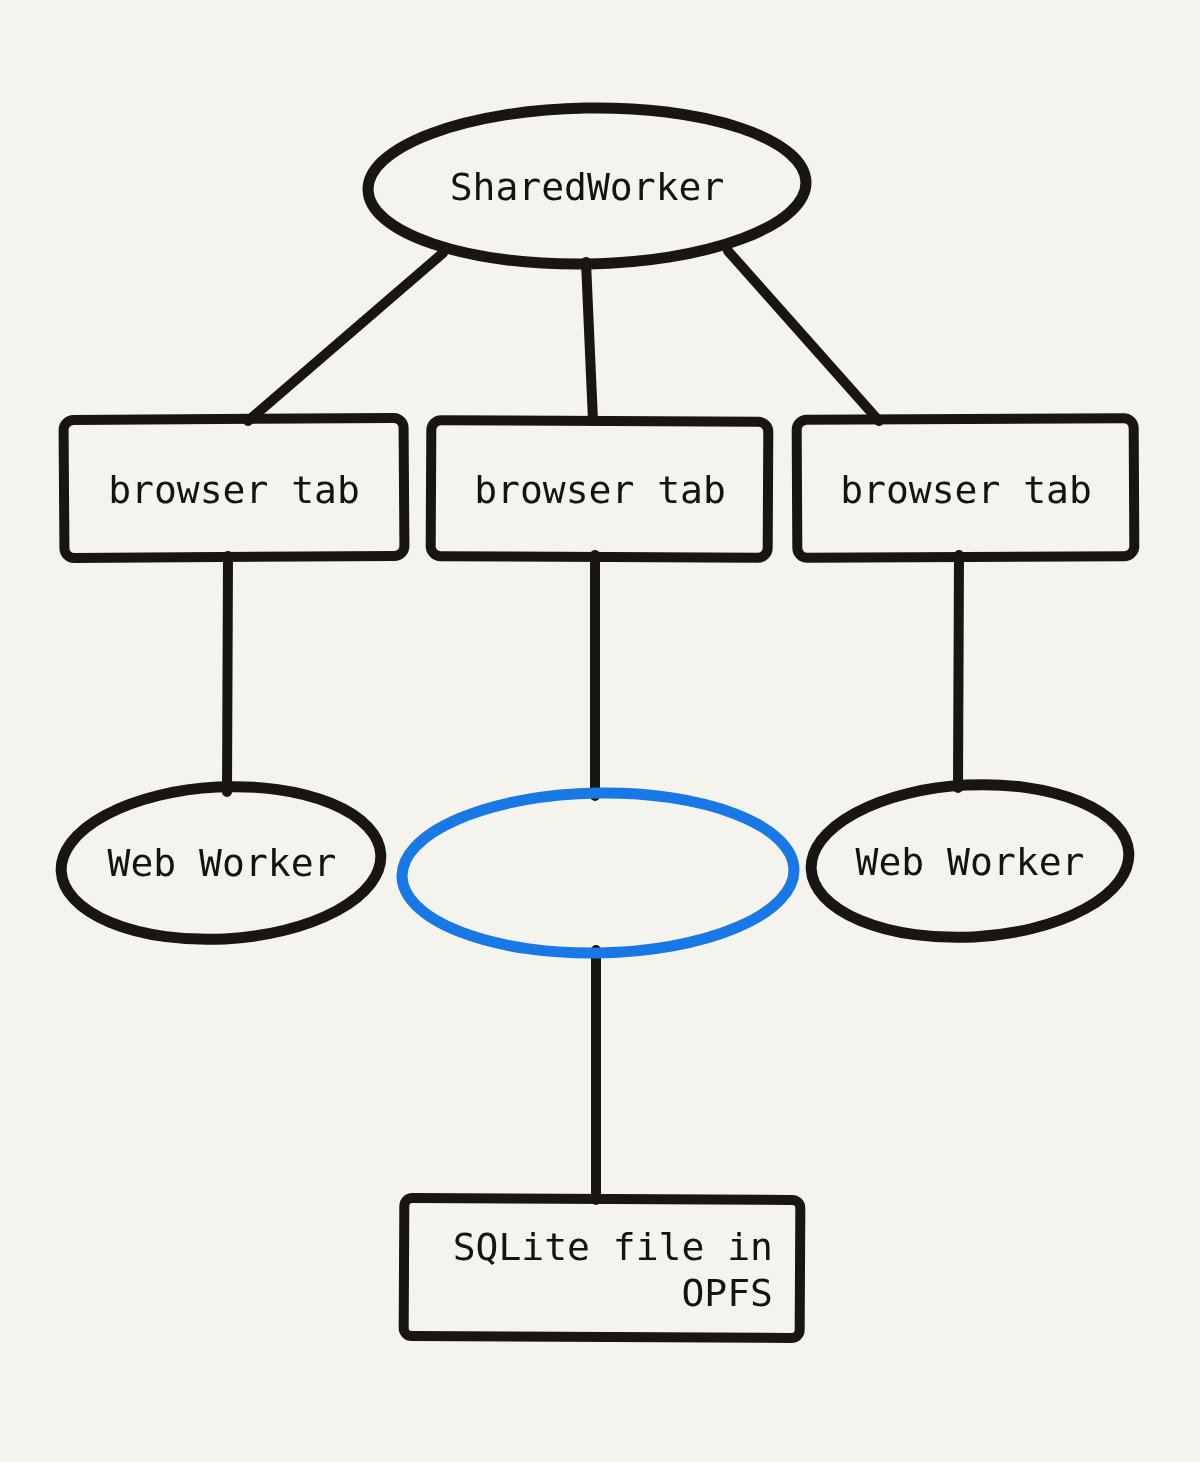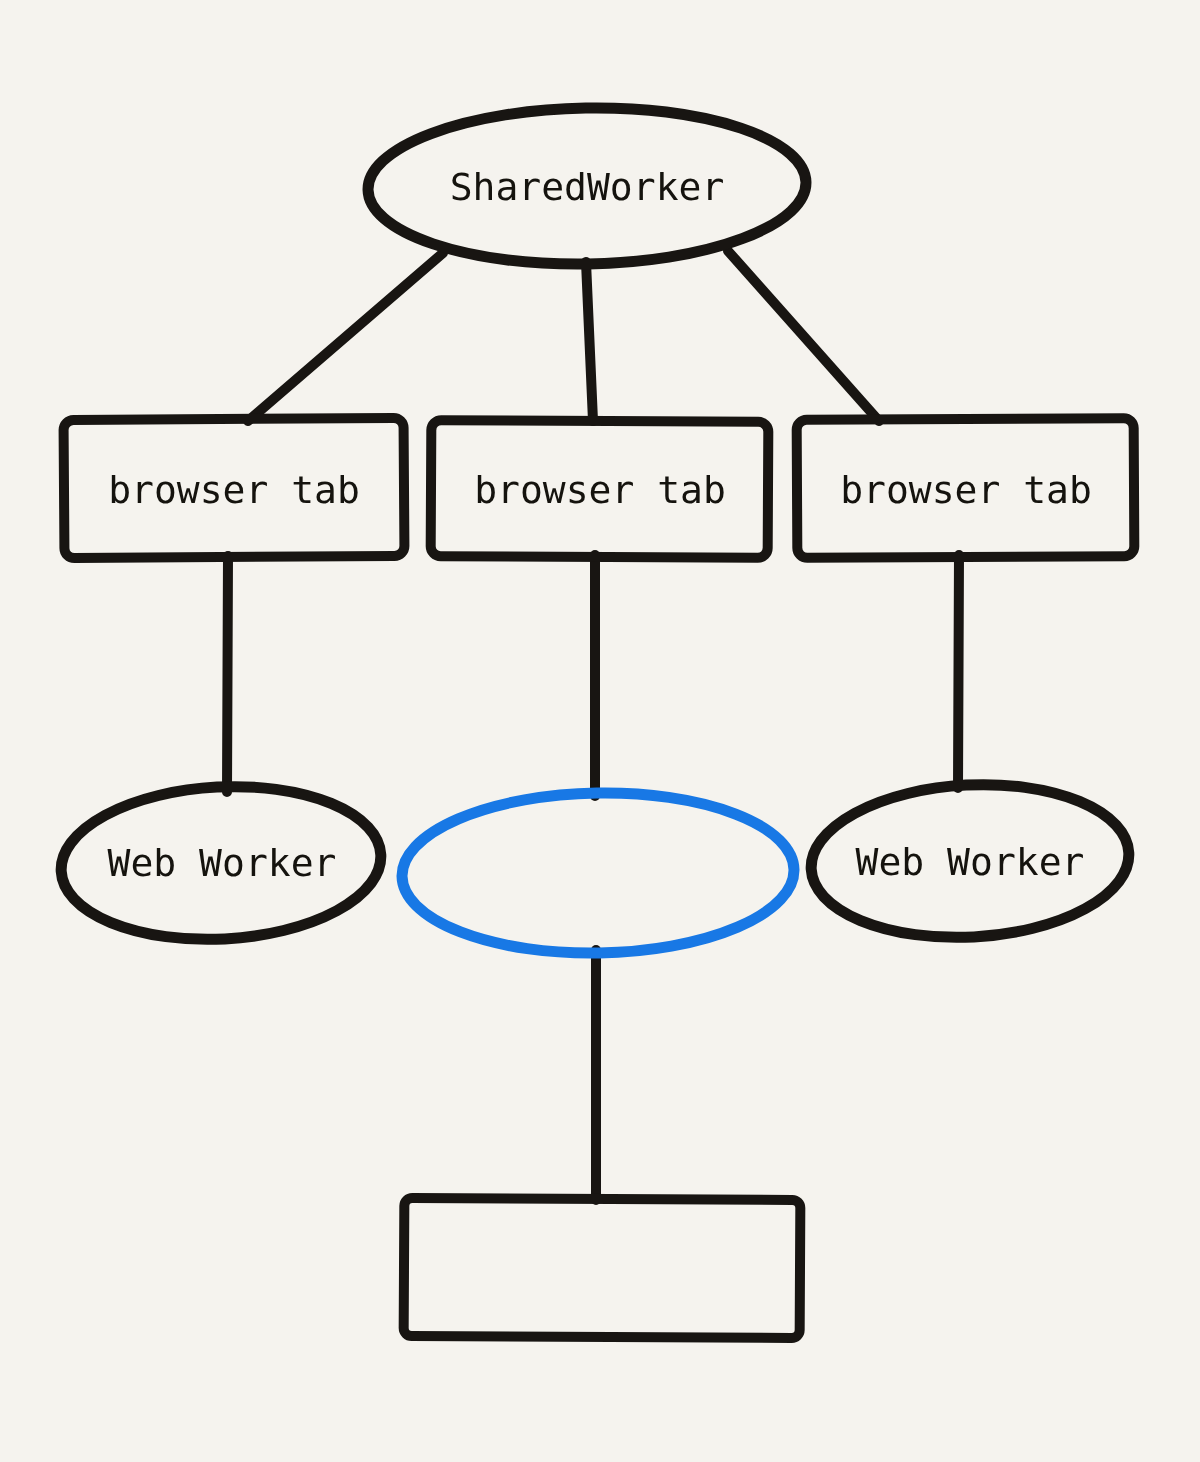--- a/index.html
+++ b/index.html
@@ -81,14 +81,15 @@
 
   <div class="label pos-tab2">browser tab</div>
 
   <div class="label pos-tab3">browser tab</div>
 
   <div class="label pos-wwl">Web Worker</div>
 
 
   <div class="label pos-wwr">Web Worker</div>
 
+  <div class="label label--wrap pos-sqlite">SQLite file in OPFS</div>
 
 </div>
 
 </body></html>

